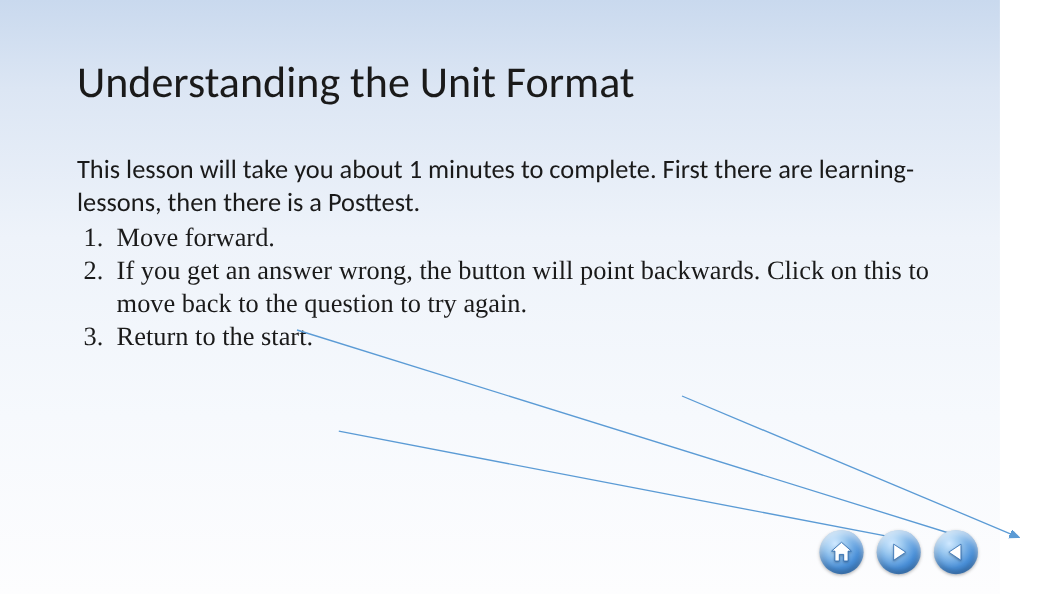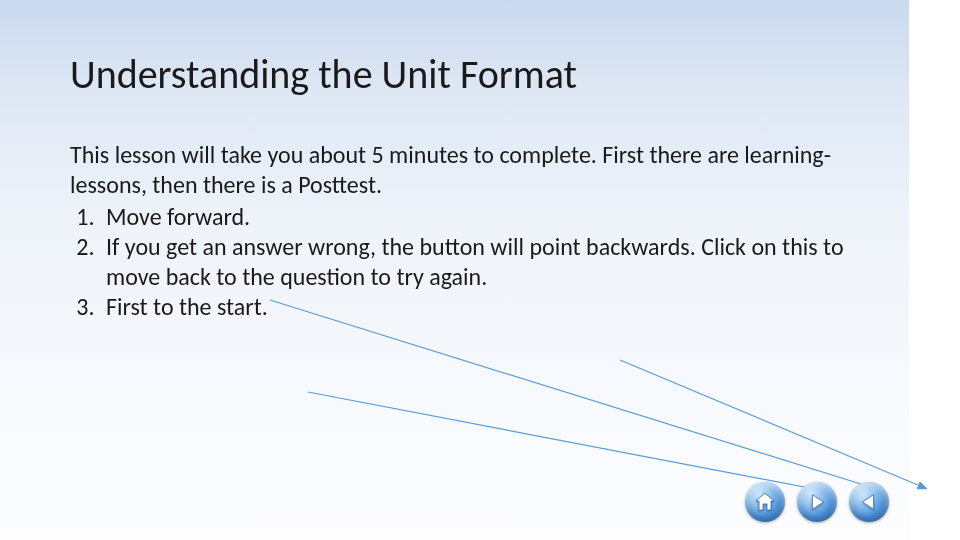--- a/index.html
+++ b/index.html
@@ -37,20 +37,21 @@
   .body-text p {
     margin: 0 0 2px 0;
   }
   .numlist {
     margin: 0;
     padding-left: 30px;
   }
   .numlist li {
     padding-left: 6px;
     margin: 0;
+    font-family: Liberation Serif, serif;
   }
   
   .arrow-line {
     position: absolute;
     stroke: #5b9bd5;
     stroke-width: 1.2;
     fill: none;
   }
   
   .nav {
@@ -77,25 +78,25 @@
   }
 </style>
 </head>
 <body>
 
 <div class="slide">
 
   <div class="title">Understanding the Unit Format</div>
 
   <div class="body-text">
-    <p>This lesson will take you about 5 minutes to complete.  First there are learning-lessons, then there is a Posttest.</p>
+    <p>This lesson will take you about 1 minutes to complete.  First there are learning-lessons, then there is a Posttest.</p>
     <ol class="numlist">
       <li>Move forward.</li>
       <li>If you get an answer wrong, the button will point backwards.  Click on this to move back to the question to try again.</li>
-      <li>First to the start.</li>
+      <li>Return to the start.</li>
     </ol>
   </div>
 
   <svg class="arrow-line" style="left:0;top:0;" width="960" height="540">
     <defs>
       <marker id="ah" markerWidth="8" markerHeight="8" refX="6" refY="3" orient="auto">
         <path d="M0,0 L7,3 L0,6 Z" fill="#5b9bd5"></path>
       </marker>
     </defs>
 

